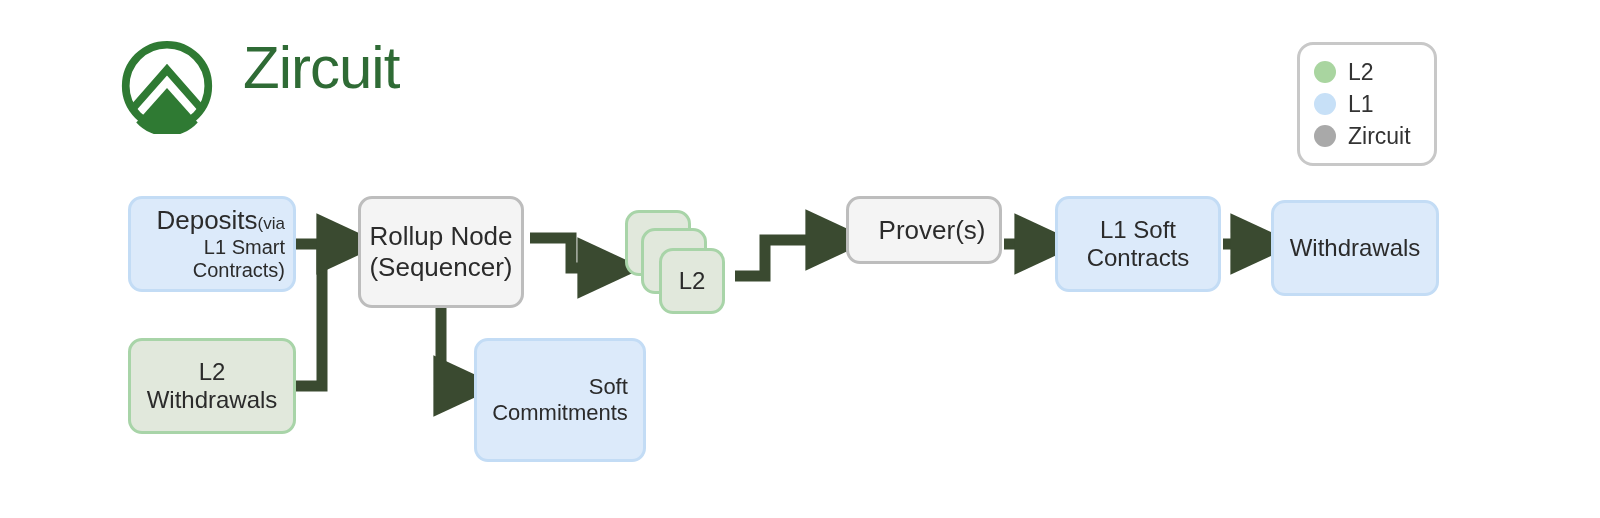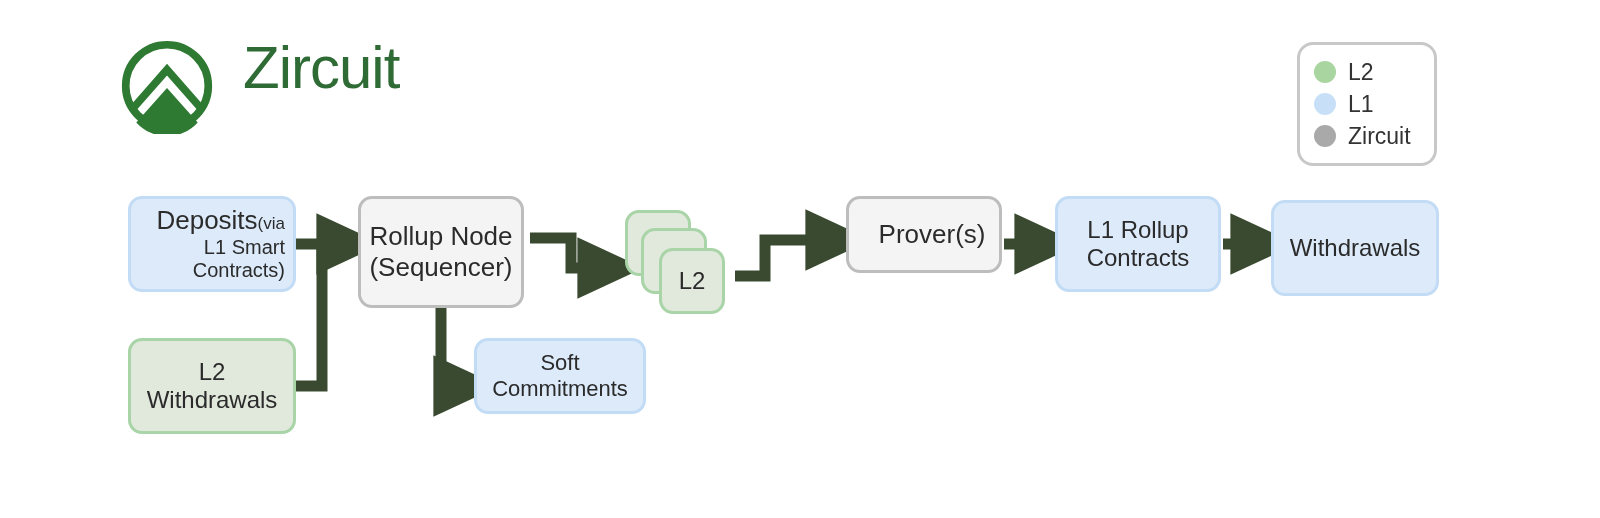--- a/index.html
+++ b/index.html
@@ -79,22 +79,22 @@
     line-height: 1.18;
     padding: 4px 8px;
   }
   .node-l1 { background: #dceafa; border: 3px solid #c3dcf5; }
   .node-l2 { background: #e1e8dc; border: 3px solid #a8d4a8; }
   .node-offline { background: #f4f4f4; border: 3px solid #bdbdbd; }
 
   .n-deposits   { left: 128px;  top: 196px; width: 168px; height: 96px; text-align: right; }
   .n-l2tx       { left: 128px;  top: 338px; width: 168px; height: 96px; }
   .n-rollup     { left: 358px;  top: 196px; width: 166px; height: 112px; }
-  .n-soft       { left: 474px;  top: 338px; width: 172px; height: 76px; }
-  .n-prover     { left: 846px;  top: 196px; width: 156px; height: 77px; padding-left: 24px; }
+  .n-soft       { left: 474px;  top: 338px; width: 172px; height: 124px; text-align: right; }
+  .n-prover     { left: 846px;  top: 196px; width: 156px; height: 68px; padding-left: 24px; }
   .n-l1sc       { left: 1055px; top: 196px; width: 166px; height: 96px; }
   .n-withdraw   { left: 1271px; top: 200px; width: 168px; height: 96px; }
 
   .t-22 { font-size: 22px; }
   .t-24 { font-size: 24px; }
   .t-big { font-size: 26px; }
 
   .deposits-line1 { display: block; }
   .deposits-line1 .main { font-size: 26px; }
   .deposits-line1 .sub  { font-size: 17px; }
@@ -215,21 +215,21 @@
       <span>L2</span>
     </div>
   </div>
 
   <div class="node node-offline n-prover">
     <span class="t-big">Prover(s)</span>
   </div>
 
   <div class="node node-l1 n-l1sc">
     <div class="t-24">
-      <span style="display:block">L1 Rollup</span>
+      <span style="display:block">L1 Soft</span>
       <span style="display:block">Contracts</span>
     </div>
   </div>
 
   <div class="node node-l1 n-withdraw">
     <span class="t-24">Withdrawals</span>
   </div>
 
 </div>
 

